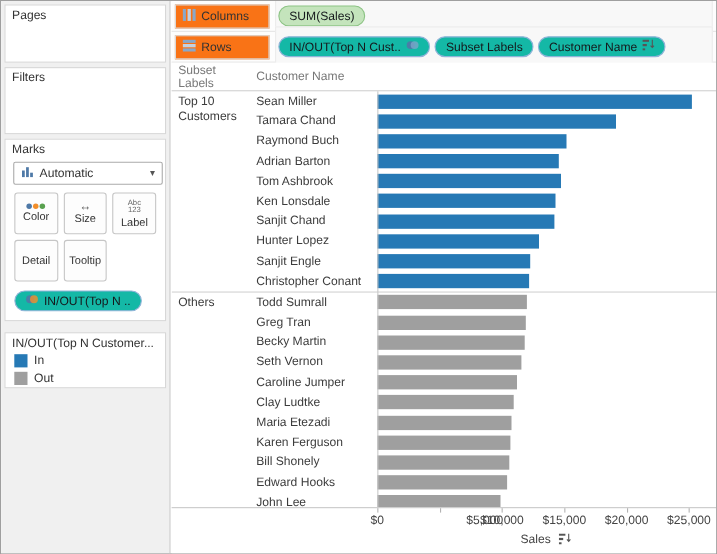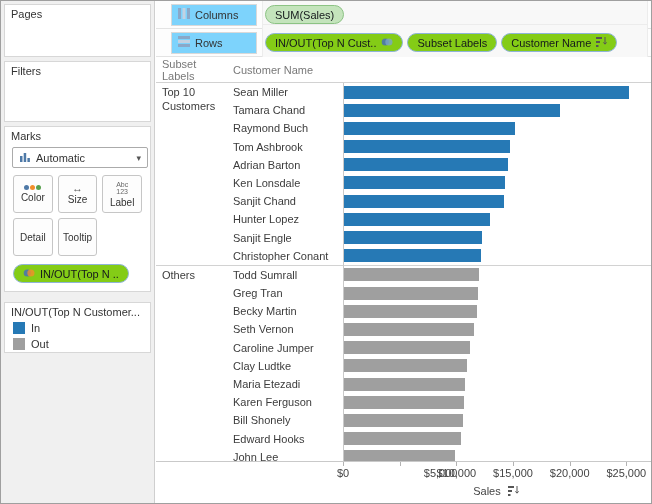--- a/index.html
+++ b/index.html
@@ -25,32 +25,32 @@
           font-family:inherit; }
   .color-dots { display:flex; gap:1px; }
   .color-dots i { width:5px; height:5px; border-radius:50%; display:block; }
   .size-glyph { font-size:11px; color:#555; line-height:8px; }
   .abc-icon { font-size:7px; line-height:7px; color:#666; text-align:center; }
 
   .marks-pill-row { margin:2px 8px 8px 8px; }
 
   .pill { display:inline-flex; align-items:center; gap:5px; height:19px; padding:0 9px; border-radius:10px;
           white-space:nowrap; color:#15191c; }
-  .pill-blue { background:#84cc16; border:1px solid #8fb4d8; }
+  .pill-blue { background:#14b8a6; border:1px solid #8fb4d8; }
   .pill-green { background:#c4e4bc; border:1px solid #8cc384; }
 
   .legend-card { margin-top:10px; }
   .legend-item { display:flex; align-items:center; gap:6px; padding:2px 8px; }
   .swatch { width:12px; height:12px; display:inline-block; }
 
   
   .main { position:absolute; left:155px; top:0; right:0; bottom:0; background:#fff; }
   .shelf { display:flex; align-items:center; gap:5px; height:28px; padding:2px 3px; border-bottom:1px solid #e3e3e3; background:#fdfdfd; }
   .shelf-label { display:flex; align-items:center; gap:5px; width:86px; height:22px; padding:0 6px;
-                 background:#7dd3fc; border:1px solid #d9d9d9; color:#333;margin-left:12px; }
+                 background:#f97316; border:1px solid #d9d9d9; color:#333; }
   .shelf-track { flex:1; display:flex; align-items:center; gap:4px; height:38px; padding:0 2px;
                  background:#f8f8f8; border:1px solid #ececec; }
 
   
   .chart { position:absolute; top:56px; left:0; right:0; bottom:0; background:#fff; }
   .pane-headers { display:flex; height:26px; align-items:center; border-bottom:1px solid #d2d2d2; color:#787878; }
   .subset-hdr { width:75px; padding-left:6px; }
   .name-hdr { width:112px; padding-left:2px; }
 
   .rows-area { position:absolute; top:26px; left:0; right:0; bottom:42px; overflow:hidden; }
@@ -238,29 +238,29 @@
                   <div class="bar" style="width: 70.5556%; background: rgb(38, 121, 181);"></div>
                 </div>
               </div>
               <div class="crow">
                 <div class="name-cell">Raymond Buch</div>
                 <div class="bar-track">
                   <div class="bar" style="width: 56%; background: rgb(38, 121, 181);"></div>
                 </div>
               </div>
               <div class="crow">
+                <div class="name-cell">Adrian Barton</div>
+                <div class="bar-track">
+                  <div class="bar" style="width: 53.5926%; background: rgb(38, 121, 181);"></div>
+                </div>
+              </div>
+              <div class="crow">
                 <div class="name-cell">Tom Ashbrook</div>
                 <div class="bar-track">
                   <div class="bar" style="width: 54.0741%; background: rgb(38, 121, 181);"></div>
-                </div>
-              </div>
-              <div class="crow">
-                <div class="name-cell">Adrian Barton</div>
-                <div class="bar-track">
-                  <div class="bar" style="width: 53.5926%; background: rgb(38, 121, 181);"></div>
                 </div>
               </div>
               <div class="crow">
                 <div class="name-cell">Ken Lonsdale</div>
                 <div class="bar-track">
                   <div class="bar" style="width: 52.5185%; background: rgb(38, 121, 181);"></div>
                 </div>
               </div>
               <div class="crow">
                 <div class="name-cell">Sanjit Chand</div>

